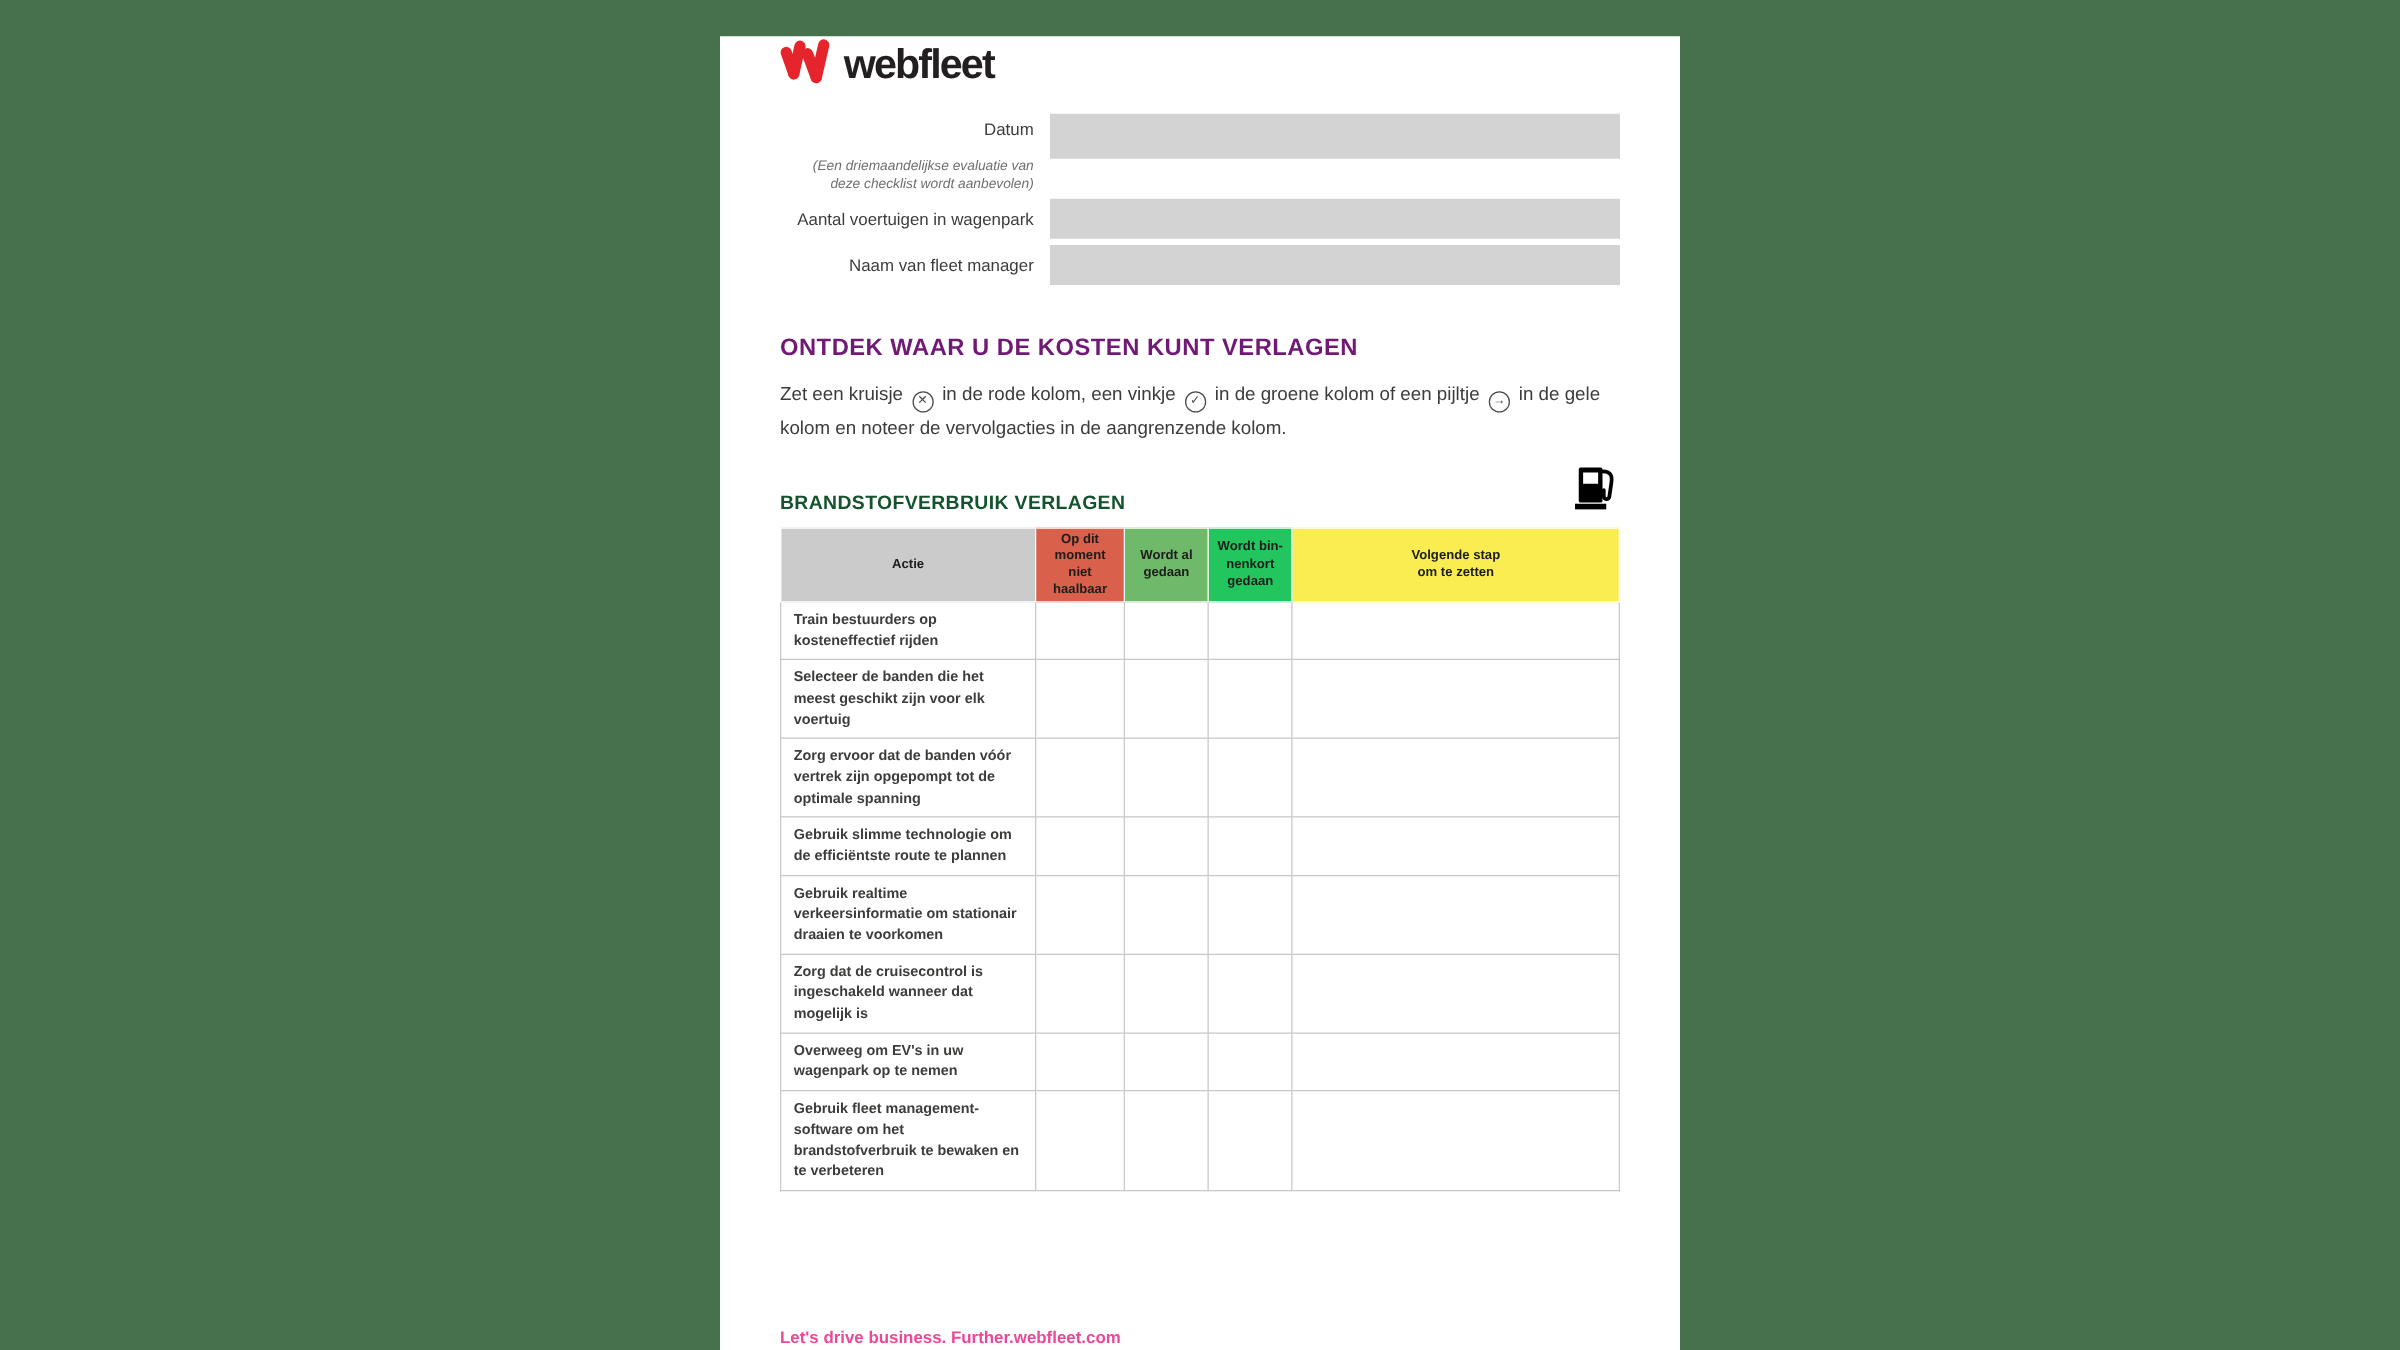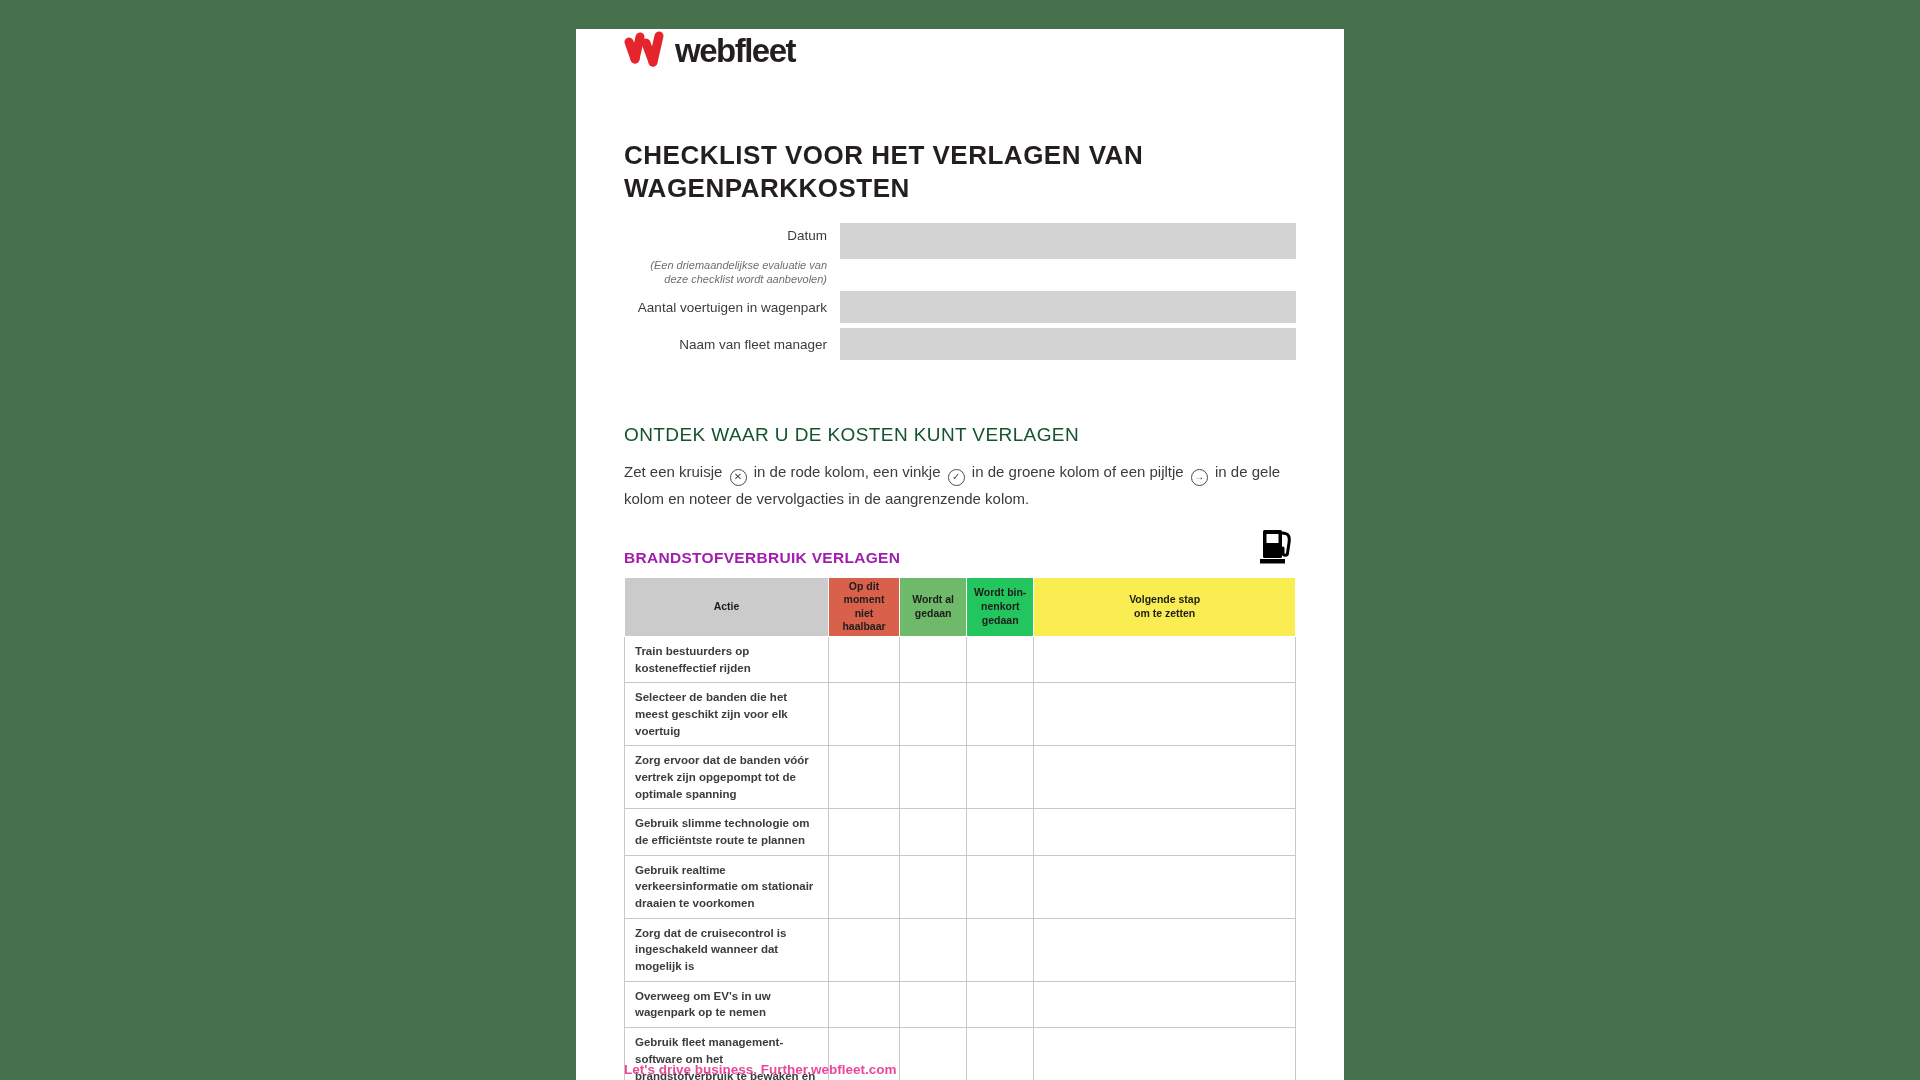--- a/index.html
+++ b/index.html
@@ -31,35 +31,35 @@
   .form-label-wrap { width:216px; text-align:right; padding-right:13px; flex:none; }
   .form-row.center .form-label-wrap { align-self:center; }
   .form-label { font-size:13.5px; color:#3c3c3b; }
   .form-note { font-size:11px; font-style:italic; color:#6f6f6e; line-height:14px; margin-top:15px; }
   .form-input { flex:1; background:#d3d3d3; }
   .h36 { height:36px; } .h32 { height:32px; }
   .form-row.top .form-label-wrap { padding-top:5px; }
 
   
   .section-heading {
-    margin-top:64px;
-    font-size:19px; font-weight:400; letter-spacing:.4px; color:#14532d;
+    margin-top:40px;
+    font-size:19px; font-weight:700; letter-spacing:.4px; color:#701a75;
   }
   .instruction { margin-top:13px; font-size:15px; line-height:26px; color:#3c3c3b; max-width:672px; }
   .circle-ic {
     display:inline-flex; width:17px; height:17px;
     border:1.4px solid #4a4a49; border-radius:50%;
     align-items:center; justify-content:center;
     font-size:10px; line-height:1; color:#4a4a49;
     vertical-align:-3px; margin:0 3px;
   }
 
   
   .sub-row { margin-top:14px; display:flex; justify-content:space-between; align-items:flex-end; }
-  .sub-heading { font-size:15.5px; font-weight:800; letter-spacing:.3px; color:#a21caf; padding-bottom:5px;text-align:center; }
+  .sub-heading { font-size:15.5px; font-weight:800; letter-spacing:.3px; color:#14532d; padding-bottom:5px;text-align:center; }
 
   
   table.checklist { width:100%; border-collapse:collapse; margin-top:5px; table-layout:fixed; }
   .checklist th {
     height:42px; font-size:10.5px; font-weight:700; color:#1d1d1b;
     text-align:center; vertical-align:middle; line-height:1.3;
     white-space:pre-line; border:1.5px solid #ffffff; padding:2px 4px;
   }
   .checklist td {
     border:1px solid #c8c8c8; height:45px;
@@ -91,21 +91,20 @@
           <line x1="5" y1="13" x2="11" y2="30"></line>
           <line x1="16" y1="8" x2="11" y2="30"></line>
           <line x1="22" y1="14" x2="29" y2="33"></line>
           <line x1="35" y1="7" x2="29" y2="33"></line>
         </g>
       </svg>
     </span>
     <span class="logo-word">webfleet</span>
   </div>
 
-  <h1 class="doc-title">CHECKLIST VOOR HET VERLAGEN VAN WAGENPARKKOSTEN</h1>
 
   <div class="form">
     <div class="form-row top">
       <div class="form-label-wrap">
         <div class="form-label">Datum</div>
         <div class="form-note">(Een driemaandelijkse evaluatie van deze checklist wordt aanbevolen)</div>
       </div>
       <div class="form-input h36"></div>
     </div>
     <div class="form-row center">

